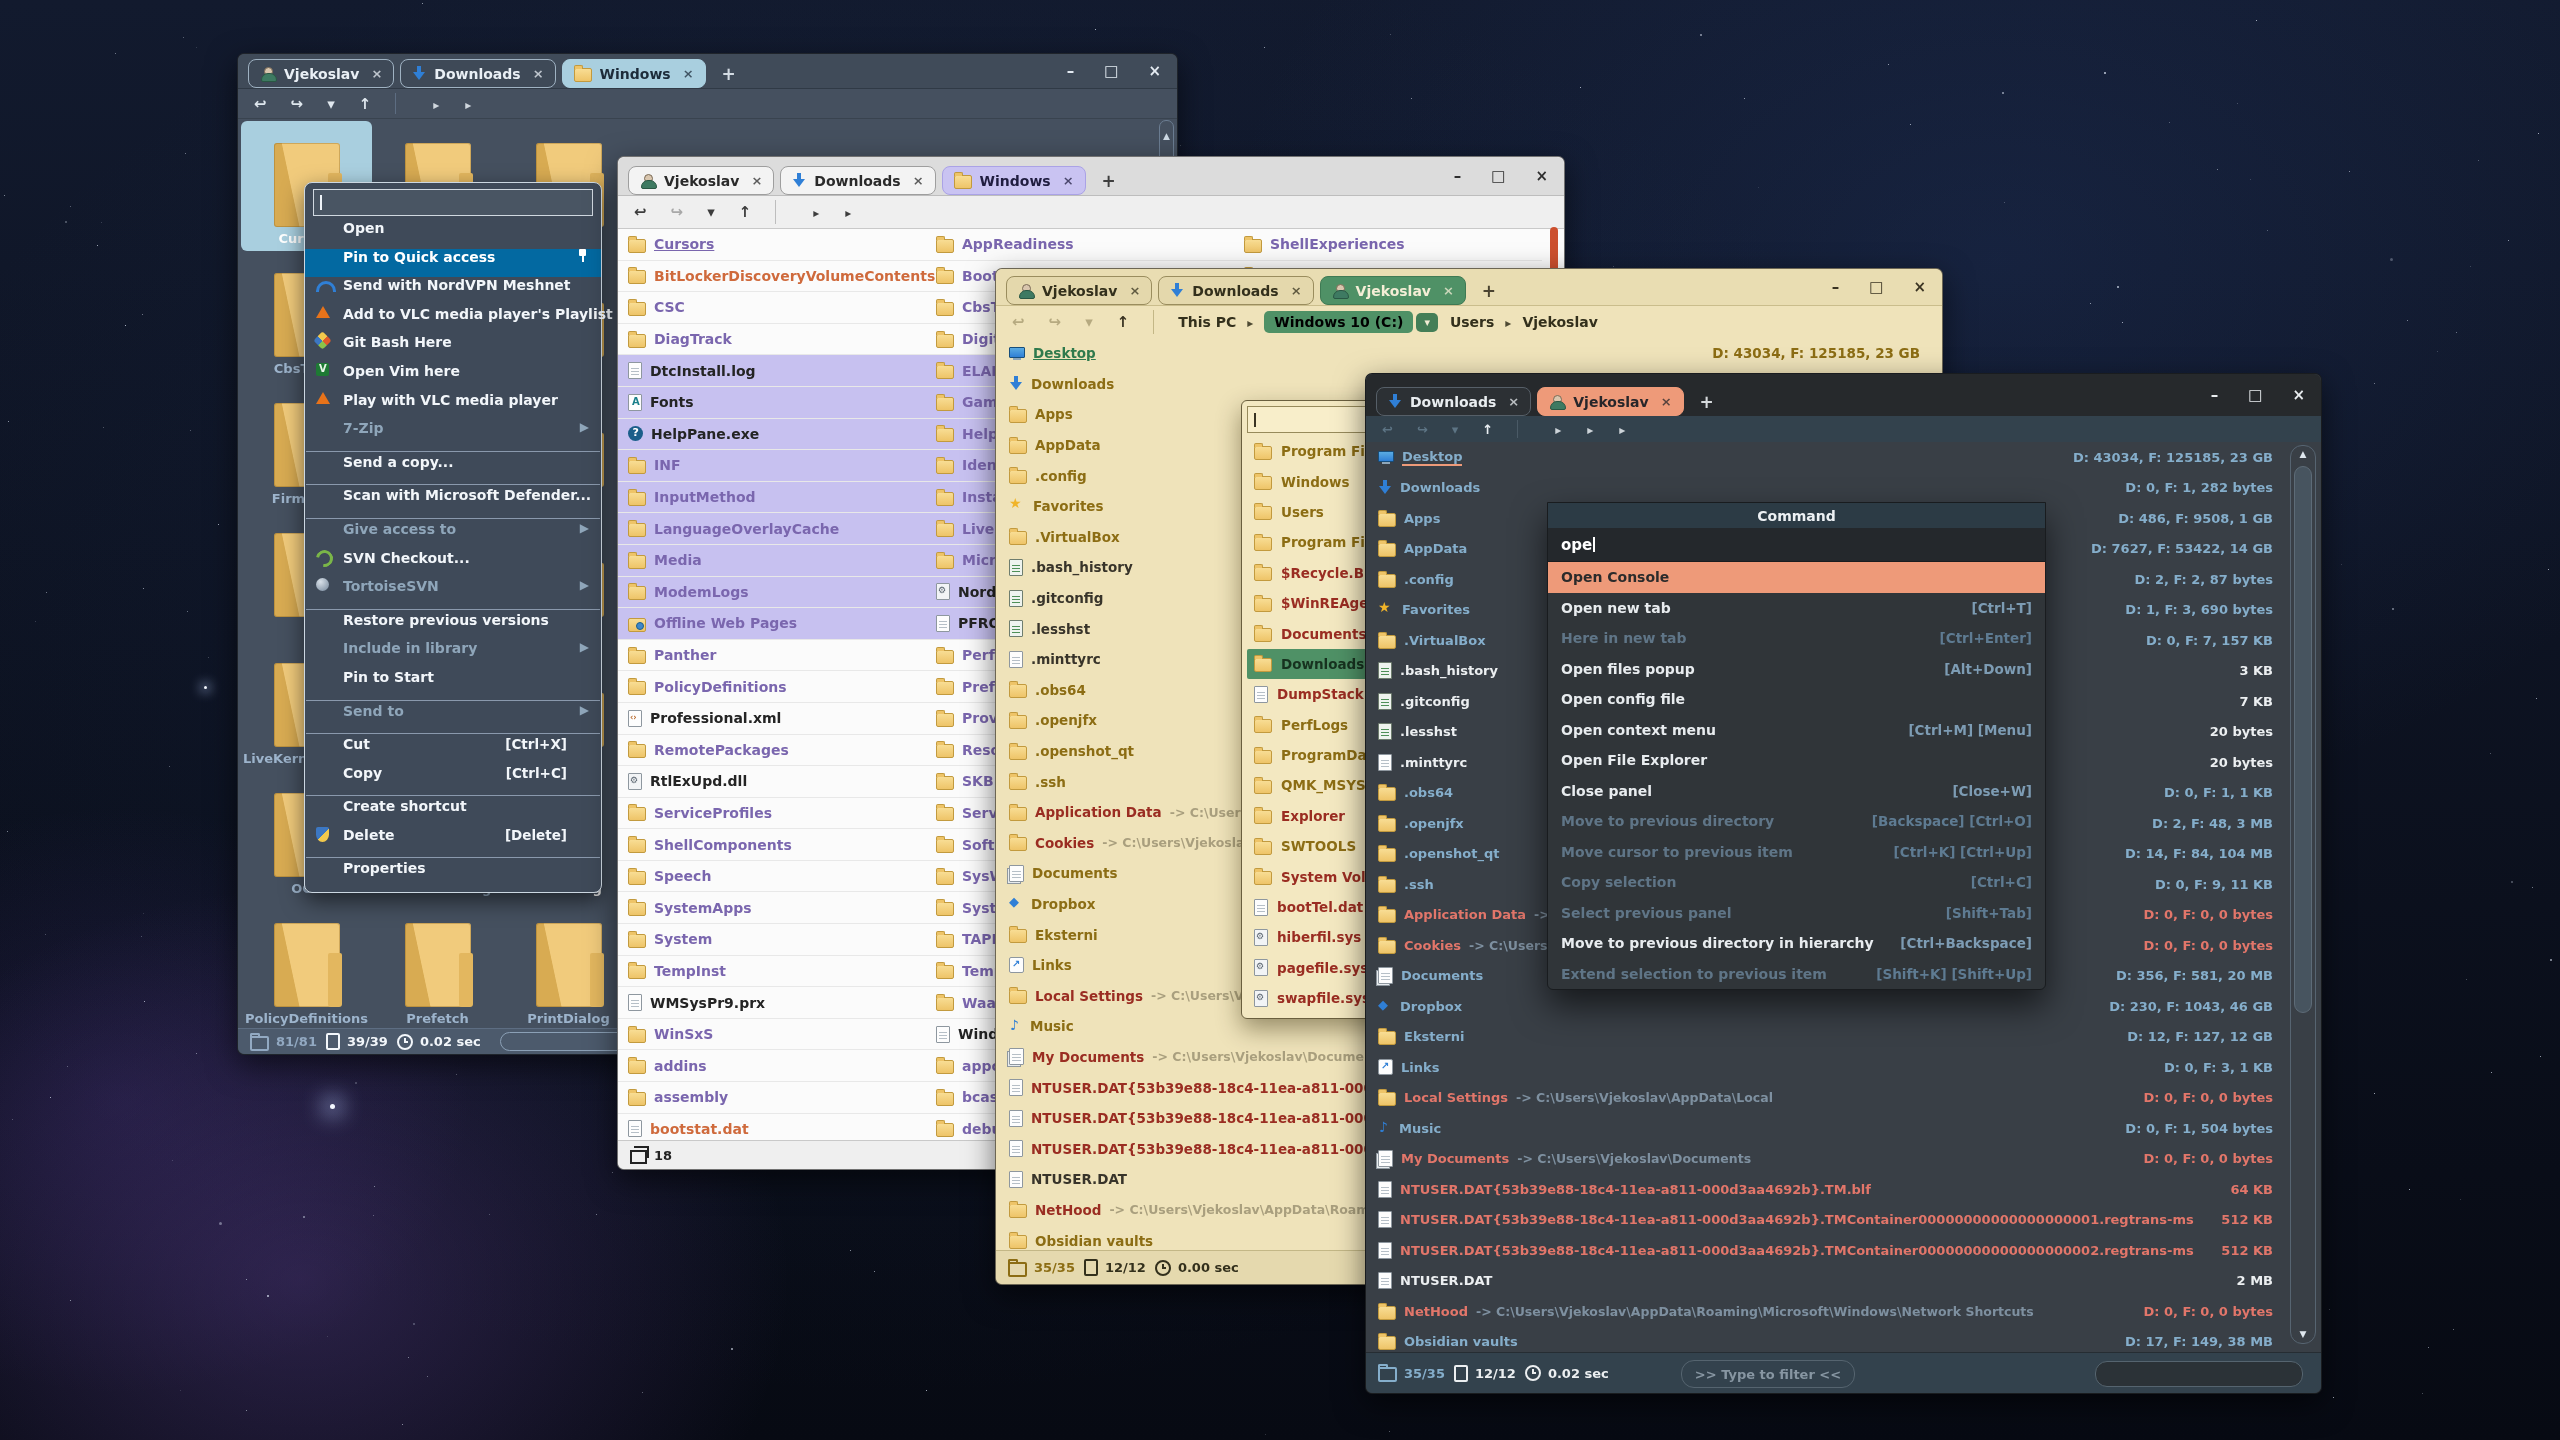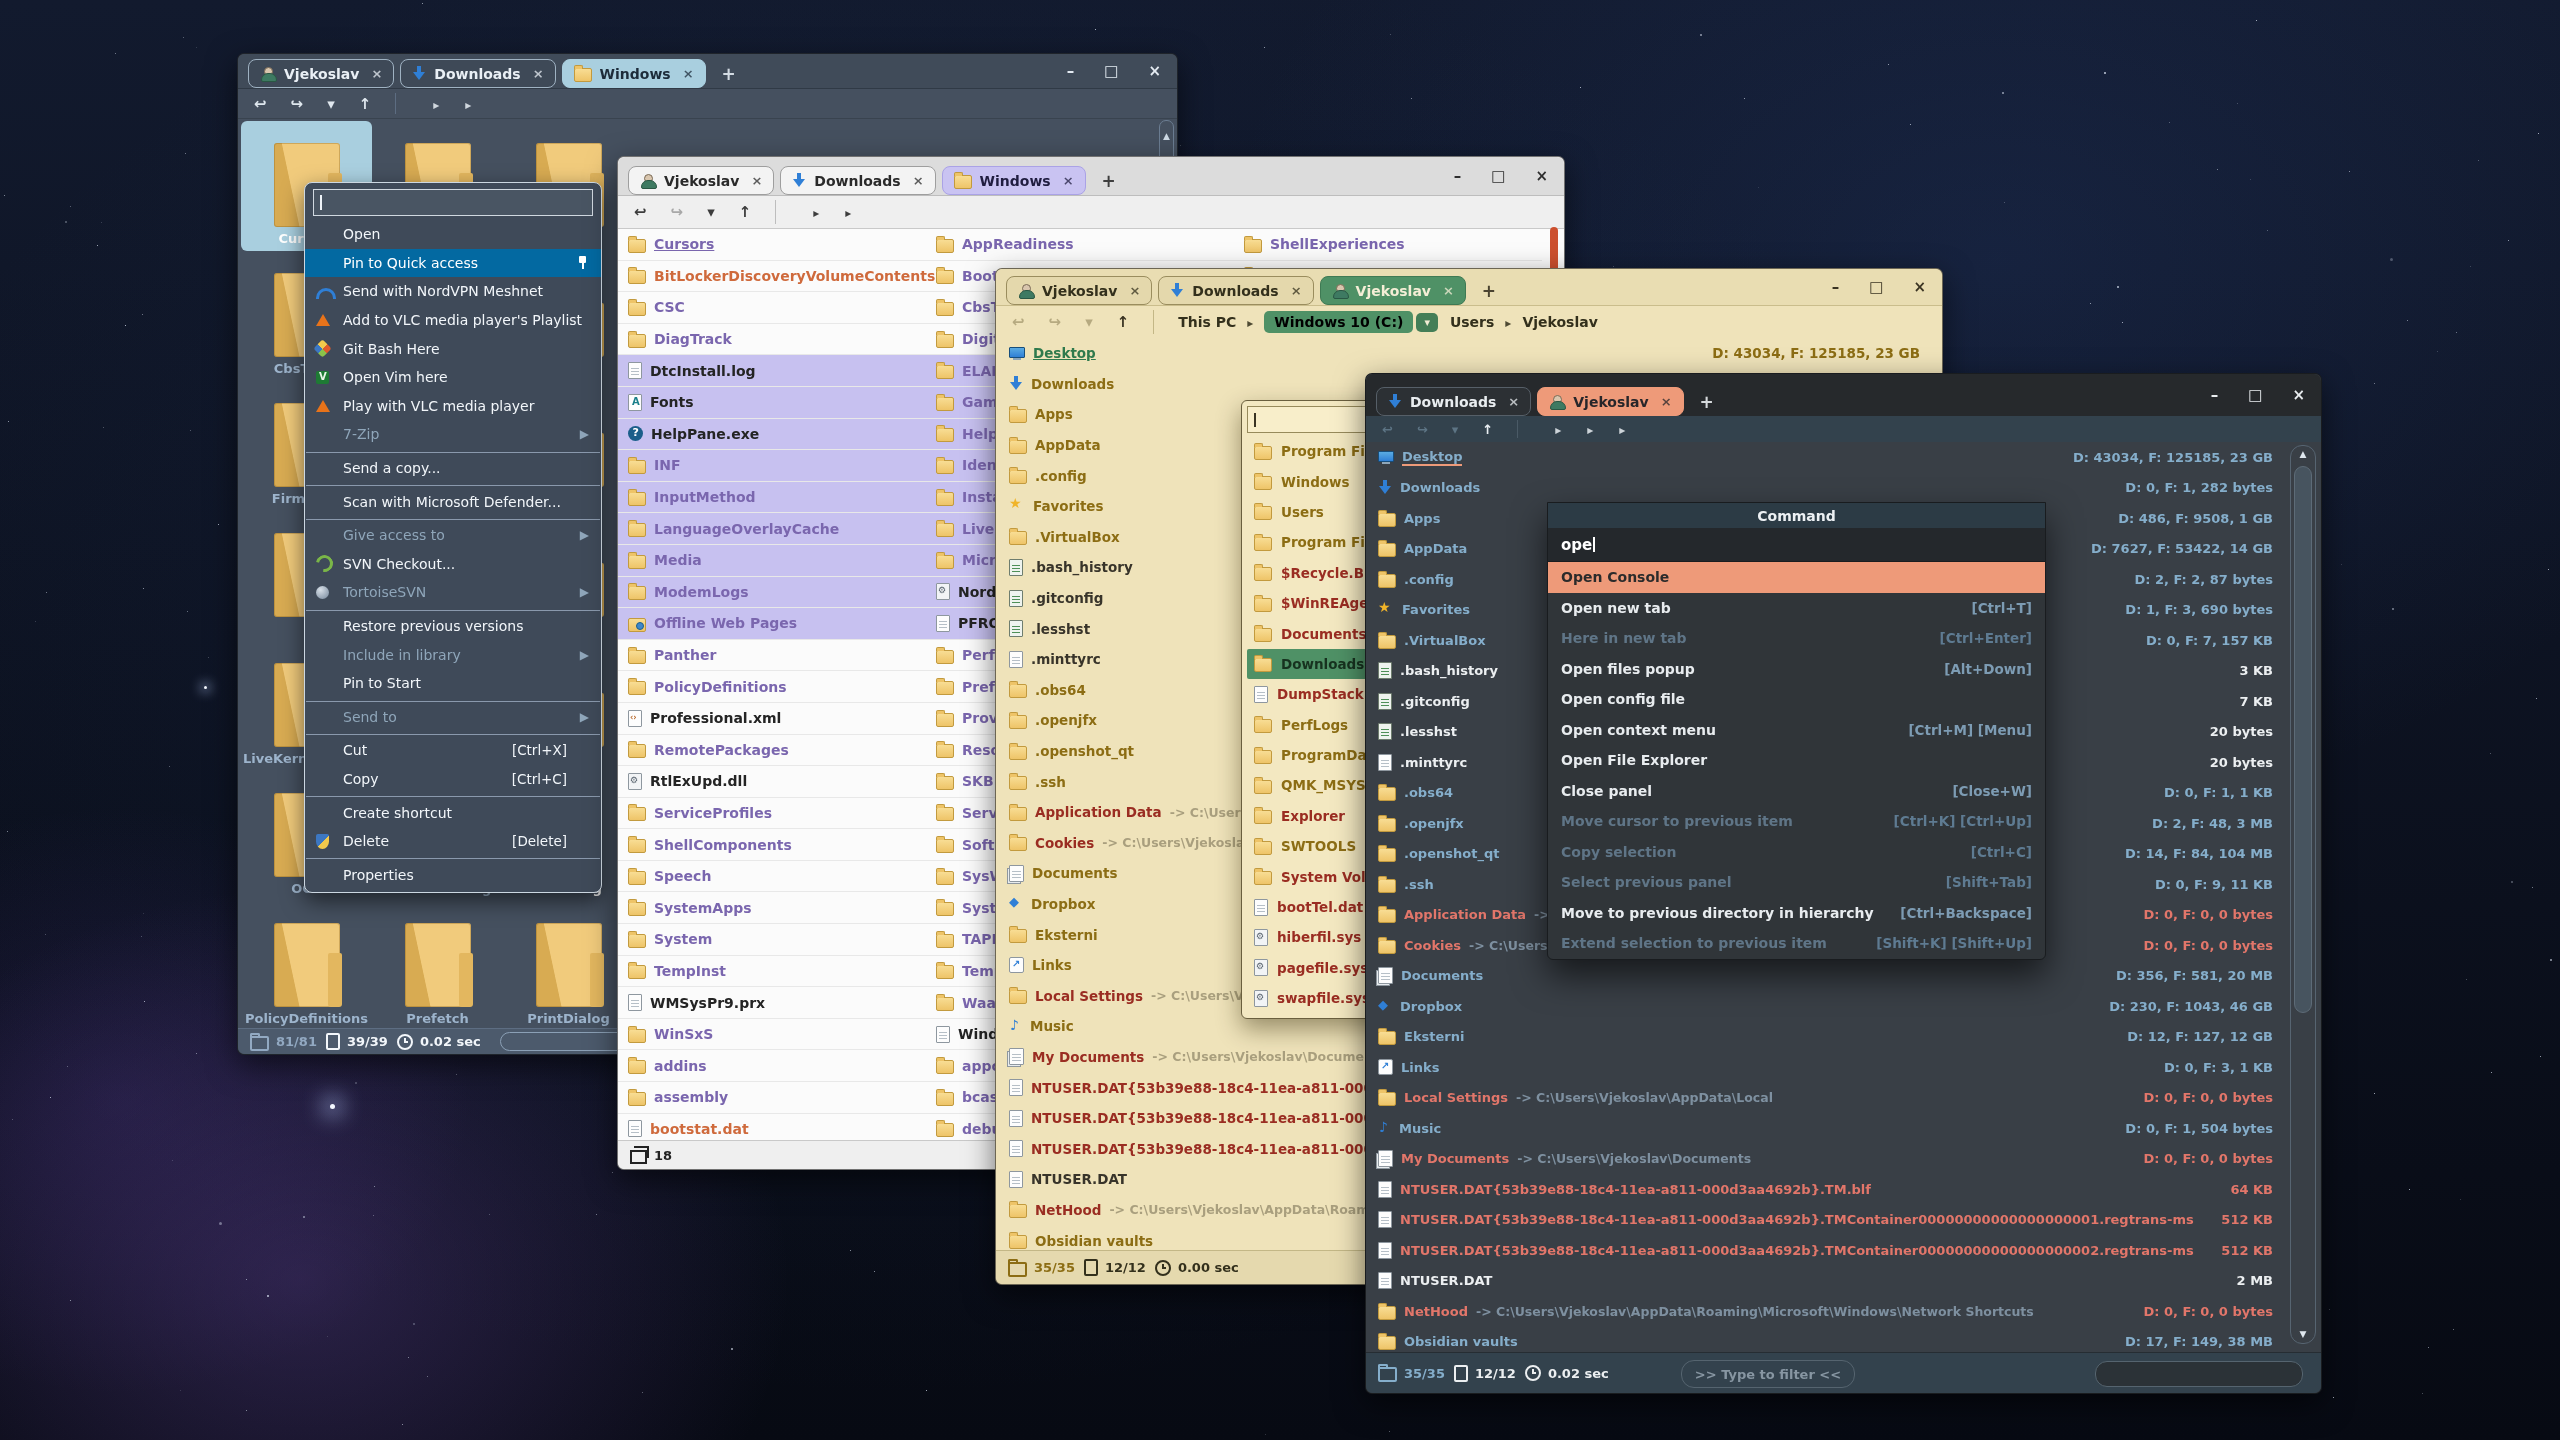--- a/index.html
+++ b/index.html
@@ -151,22 +151,22 @@
   #w1 .st-dirs{color:#92a9c2}.#x{}
   #w1 .st-files,#w1 .st-time{color:#f2f6fa}
   #w1 .pill{flex:0 0 auto;width:372px;height:17px;border:1px solid #8ba0b6;border-radius:10px;margin-left:10px}
 
   
   #menu{position:absolute;left:304px;top:182px;width:296px;background:#3f4a59;z-index:20;
         border:1px solid #ccd7e1;border-radius:8px;box-shadow:0 8px 22px rgba(0,0,0,.55);padding:4px 0 3px 0}
   #menu .minput{margin:2px 8px 4px 8px;height:25px;background:#495563;border:1px solid #d0d8e0;
         display:flex;align-items:center;padding-left:5px}
   #menu .minput .caret{background:#eef3f8}
-  .menu-row{position:relative;height:28.6px;display:flex;align-items:center;padding:0 12px 0 38px;
-        font-size:14px;font-weight:normal;color:#f2f6fa}
+  .menu-row{position:relative;height:28.6px;display:flex;align-items:flex-start;padding:0 12px 0 38px;
+        font-size:14px;font-weight:bold;color:#f2f6fa}
   .menu-row .mic{position:absolute;left:11px}
   .menu-row .mlabel{white-space:nowrap}
   .menu-row .mright{margin-left:auto;display:flex;align-items:center;gap:6px}
   .menu-row .mshort{font-size:13.5px}
   .menu-row .sub-arrow{display:none;font-size:12px}
   .menu-row.sub .sub-arrow{display:block}
   .menu-row.dis{color:#8fa6ba}
   .menu-row.hl{background:#0369a1;color:#fff}
   .menu-row.sep{height:5px;padding:0;margin:0 1px}
   .menu-row.sep::before{content:"";flex:1;height:1px;background:#8a99ad;margin-top:2px}
@@ -1866,20 +1866,24 @@
         </div>
           <div class="prow">
           <span>Open File Explorer</span>
           <span class="pshort"></span>
         </div>
           <div class="prow">
           <span>Close panel</span>
           <span class="pshort">[Close+W]</span>
         </div>
           <div class="prow dis">
+          <span>Move to previous directory</span>
+          <span class="pshort">[Backspace] [Ctrl+O]</span>
+        </div>
+          <div class="prow dis">
           <span>Move cursor to previous item</span>
           <span class="pshort">[Ctrl+K] [Ctrl+Up]</span>
         </div>
           <div class="prow dis">
           <span>Copy selection</span>
           <span class="pshort">[Ctrl+C]</span>
         </div>
           <div class="prow dis">
           <span>Select previous panel</span>
           <span class="pshort">[Shift+Tab]</span>

